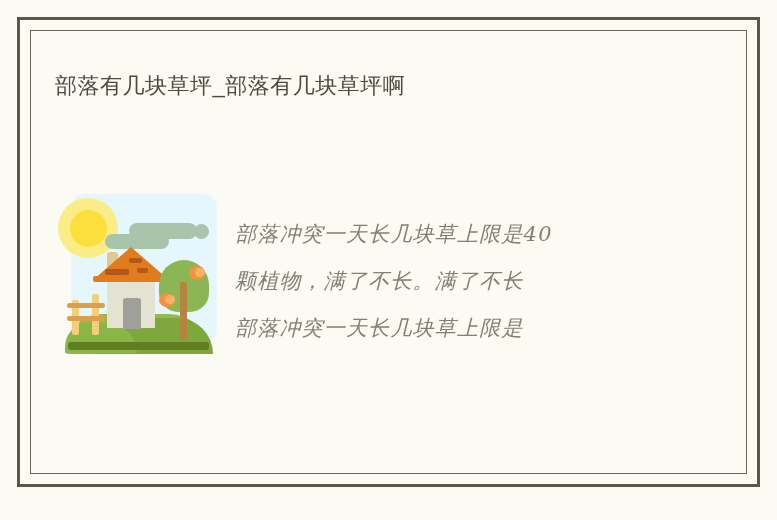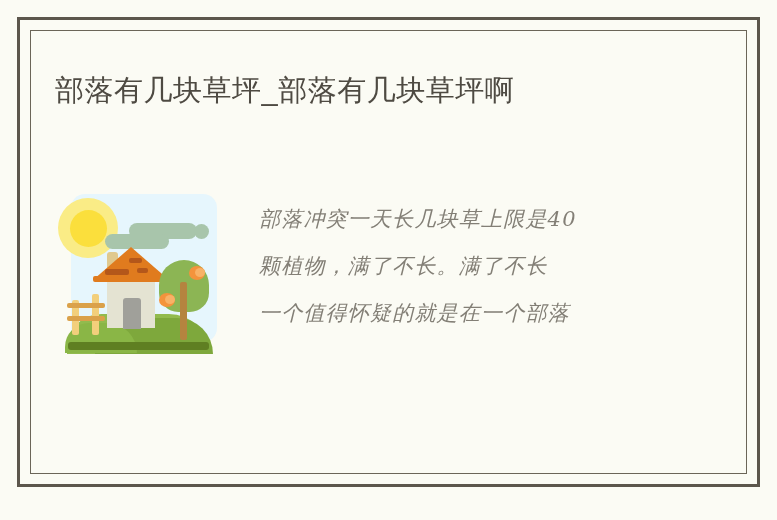--- a/index.html
+++ b/index.html
@@ -44,37 +44,36 @@
     border: 1px solid #6b6558;
     box-sizing: border-box;
   }
 
   
   .article-title {
     position: absolute;
     left: 35px;
     top: 28px;
     width: 640px;
-    font-size: 29px;
+    font-size: 22px;
     line-height: 46px;
     color: #4e4a42;
     font-weight: 400;
     letter-spacing: 0.5px;
     font-family: "Liberation Sans", "DejaVu Sans", sans-serif;
   }
 
   
   .content-row {
     position: absolute;
     left: 35px;
     top: 170px;
     right: 28px;
     display: flex;
-    align-items: flex-start;
-    gap: 24px;
+    align-items: flex-end;
   }
 
   
   .illustration {
     position: relative;
     width: 162px;
     height: 162px;
     flex: 0 0 162px;
     margin-right: 18px;
   }
@@ -322,18 +321,18 @@
         <div class="fence-post fence-p2"></div>
         <div class="fence-rail fence-r1"></div>
         <div class="fence-rail fence-r2"></div>
 
         <div class="ground-strip"></div>
       </div>
 
       <div class="body-text">
         <div class="body-line">部落冲突一天长几块草上限是40</div>
         <div class="body-line">颗植物，满了不长。满了不长</div>
-        <div class="body-line">一个值得怀疑的就是在一个部落</div>
+        <div class="body-line">部落冲突一天长几块草上限是</div>
       </div>
 
     </div>
   </div>
 </div>
 
 </body></html>

